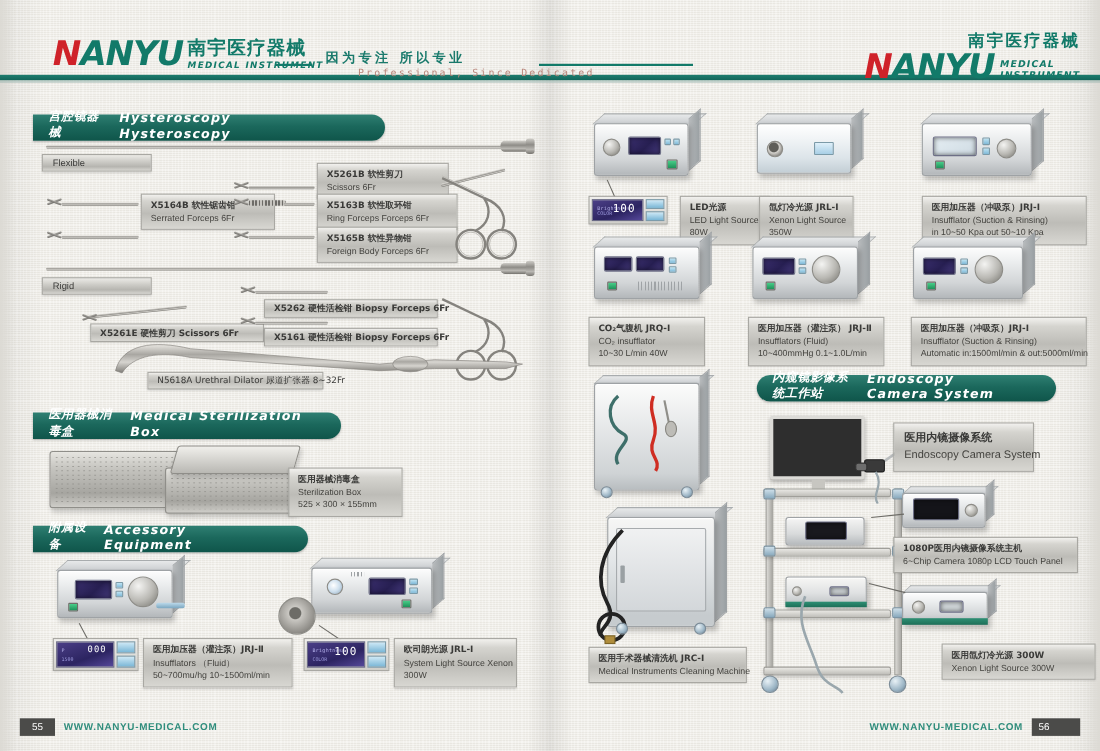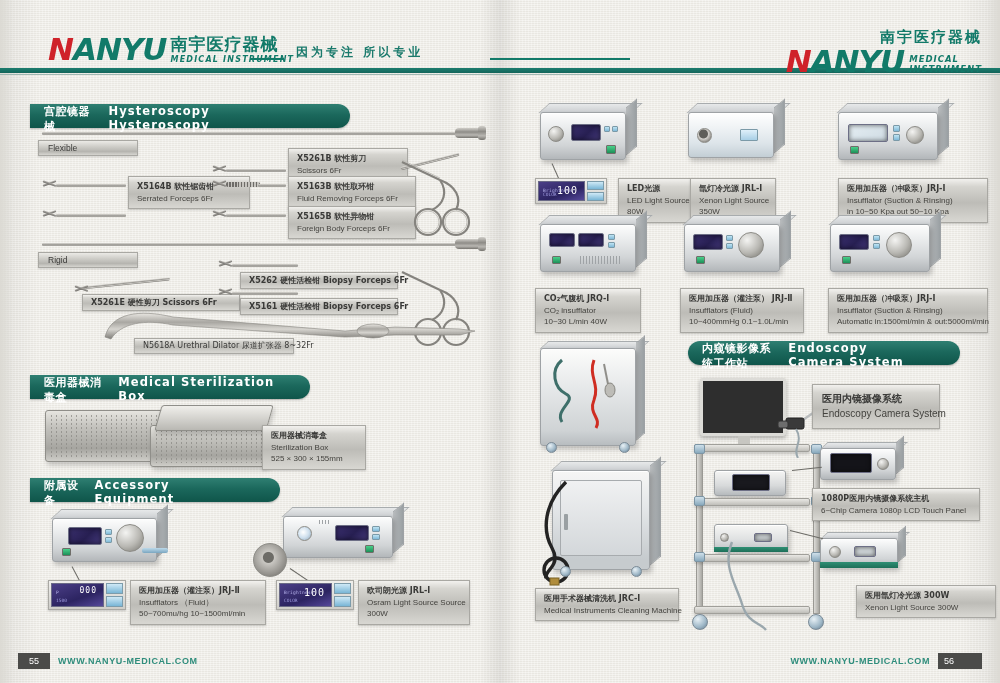--- a/index.html
+++ b/index.html
@@ -55,22 +55,23 @@
               font-size:15px; letter-spacing:2px; line-height:1; }
   .rlogo-row { display:flex; align-items:flex-end; justify-content:flex-end; margin-top:1px; }
   .rlogo-en { font-family:"DejaVu Sans", sans-serif; font-weight:bold; font-style:italic;
               color:#127a69; font-size:8.5px; letter-spacing:1px; line-height:1.25;
               text-align:left; margin-left:5px; margin-bottom:2px; }
 
   
   .pill {
     position:absolute; height:24px; border-radius:0 12px 12px 0;
     background:linear-gradient(to bottom,#2f7f72 0%, #1b685c 45%, #0f554a 100%);
-    display:flex; align-items:flex-start; padding:0 34px 0 14px;
+    display:flex; align-items:flex-end; padding:0 34px 0 14px;
     box-shadow:0 1px 2px rgba(0,0,0,0.25);
+    font-style:italic;
   }
   .pill .cn { font-family:"DejaVu Sans", sans-serif; font-weight:bold; color:#fff;
               font-size:11px; letter-spacing:0.5px; }
   .pill .en { font-family:"DejaVu Sans", sans-serif; font-weight:bold; color:#fff;
               font-size:11.5px; letter-spacing:1.1px; margin-left:7px; }
 
   
   .plate {
     position:absolute;
     background:linear-gradient(to bottom,#f2f1ee 0%, #d5d4cf 18%, #bdbcb7 55%, #d8d7d2 100%);
@@ -226,20 +227,21 @@
       <div class="logo-stack">
         <div class="cn-brand">南宇医疗器械</div>
         <div class="en-brand">MEDICAL  INSTRUMENT</div>
       </div>
     </div>
 
     <div class="tagline">
       <div class="tag-dash"></div>
       <div class="tag-dash2"></div>
       <div class="tag-cn">因为专注 所以专业</div>
+      <div class="tag-en">Professional, Since Dedicated</div>
     </div>
 
     <div class="logo-right">
       <div class="rlogo-cn">南宇医疗器械</div>
       <div class="rlogo-row">
         <div class="nanyu-word">
           <span class="n1">N</span><span class="n2">ANYU</span>
         </div>
         <div class="rlogo-en">
           <div>MEDICAL</div>
@@ -274,21 +276,21 @@
   <div class="plate" style="left:128px; top:176px; width:122px;">
     <div class="cn">X5164B 软性锯齿钳</div>
     <div class="en">Serrated Forceps 6Fr</div>
   </div>
 
   <div class="jaw" style="left:212px; top:180px;"></div>
   <div class="coil" style="left:226px; top:182px; width:34px;"></div>
   <div class="longrod" style="left:258px; top:184px; width:28px;"></div>
   <div class="plate" style="left:288px; top:176px; width:128px;">
     <div class="cn">X5163B 软性取环钳</div>
-    <div class="en">Fluid Removing Forceps 6Fr</div>
+    <div class="en">Ring Forceps Forceps 6Fr</div>
   </div>
 
   <div class="jaw" style="left:42px; top:210px;"></div>
   <div class="longrod" style="left:56px; top:214px; width:70px;"></div>
 
   <div class="jaw" style="left:212px; top:210px;"></div>
   <div class="longrod" style="left:226px; top:214px; width:60px;"></div>
   <div class="plate" style="left:288px; top:206px; width:128px;">
     <div class="cn">X5165B 软性异物钳</div>
     <div class="en">Foreign Body Forceps 6Fr</div>
@@ -441,21 +443,21 @@
       <span class="big">100</span>
       <span class="l2">COLOR</span>
     </div>
     <div class="keys">
         <i></i>
         <i></i>
       </div>
   </div>
   <div class="plate" style="left:358px; top:580px; width:112px;">
     <div class="cn">欧司朗光源 JRL-Ⅰ</div>
-    <div class="en">Osram Light Source Source</div>
+    <div class="en">System Light Source Xenon</div>
     <div class="en">300W</div>
   </div>
 
   <div class="device" style="left:540px; top:112px; width:86px; height:48px;">
     <div class="dev-top"></div>
     <div class="dev-side"></div>
     <div class="dev-body"></div>
     <div class="knob" style="left:8px; top:14px; width:16px; height:16px;"></div>
     <div class="screen" style="left:31px; top:12px; width:30px; height:17px;"></div>
     <div class="bluebtn" style="left:64px; top:14px; width:6px; height:6px;"></div>

